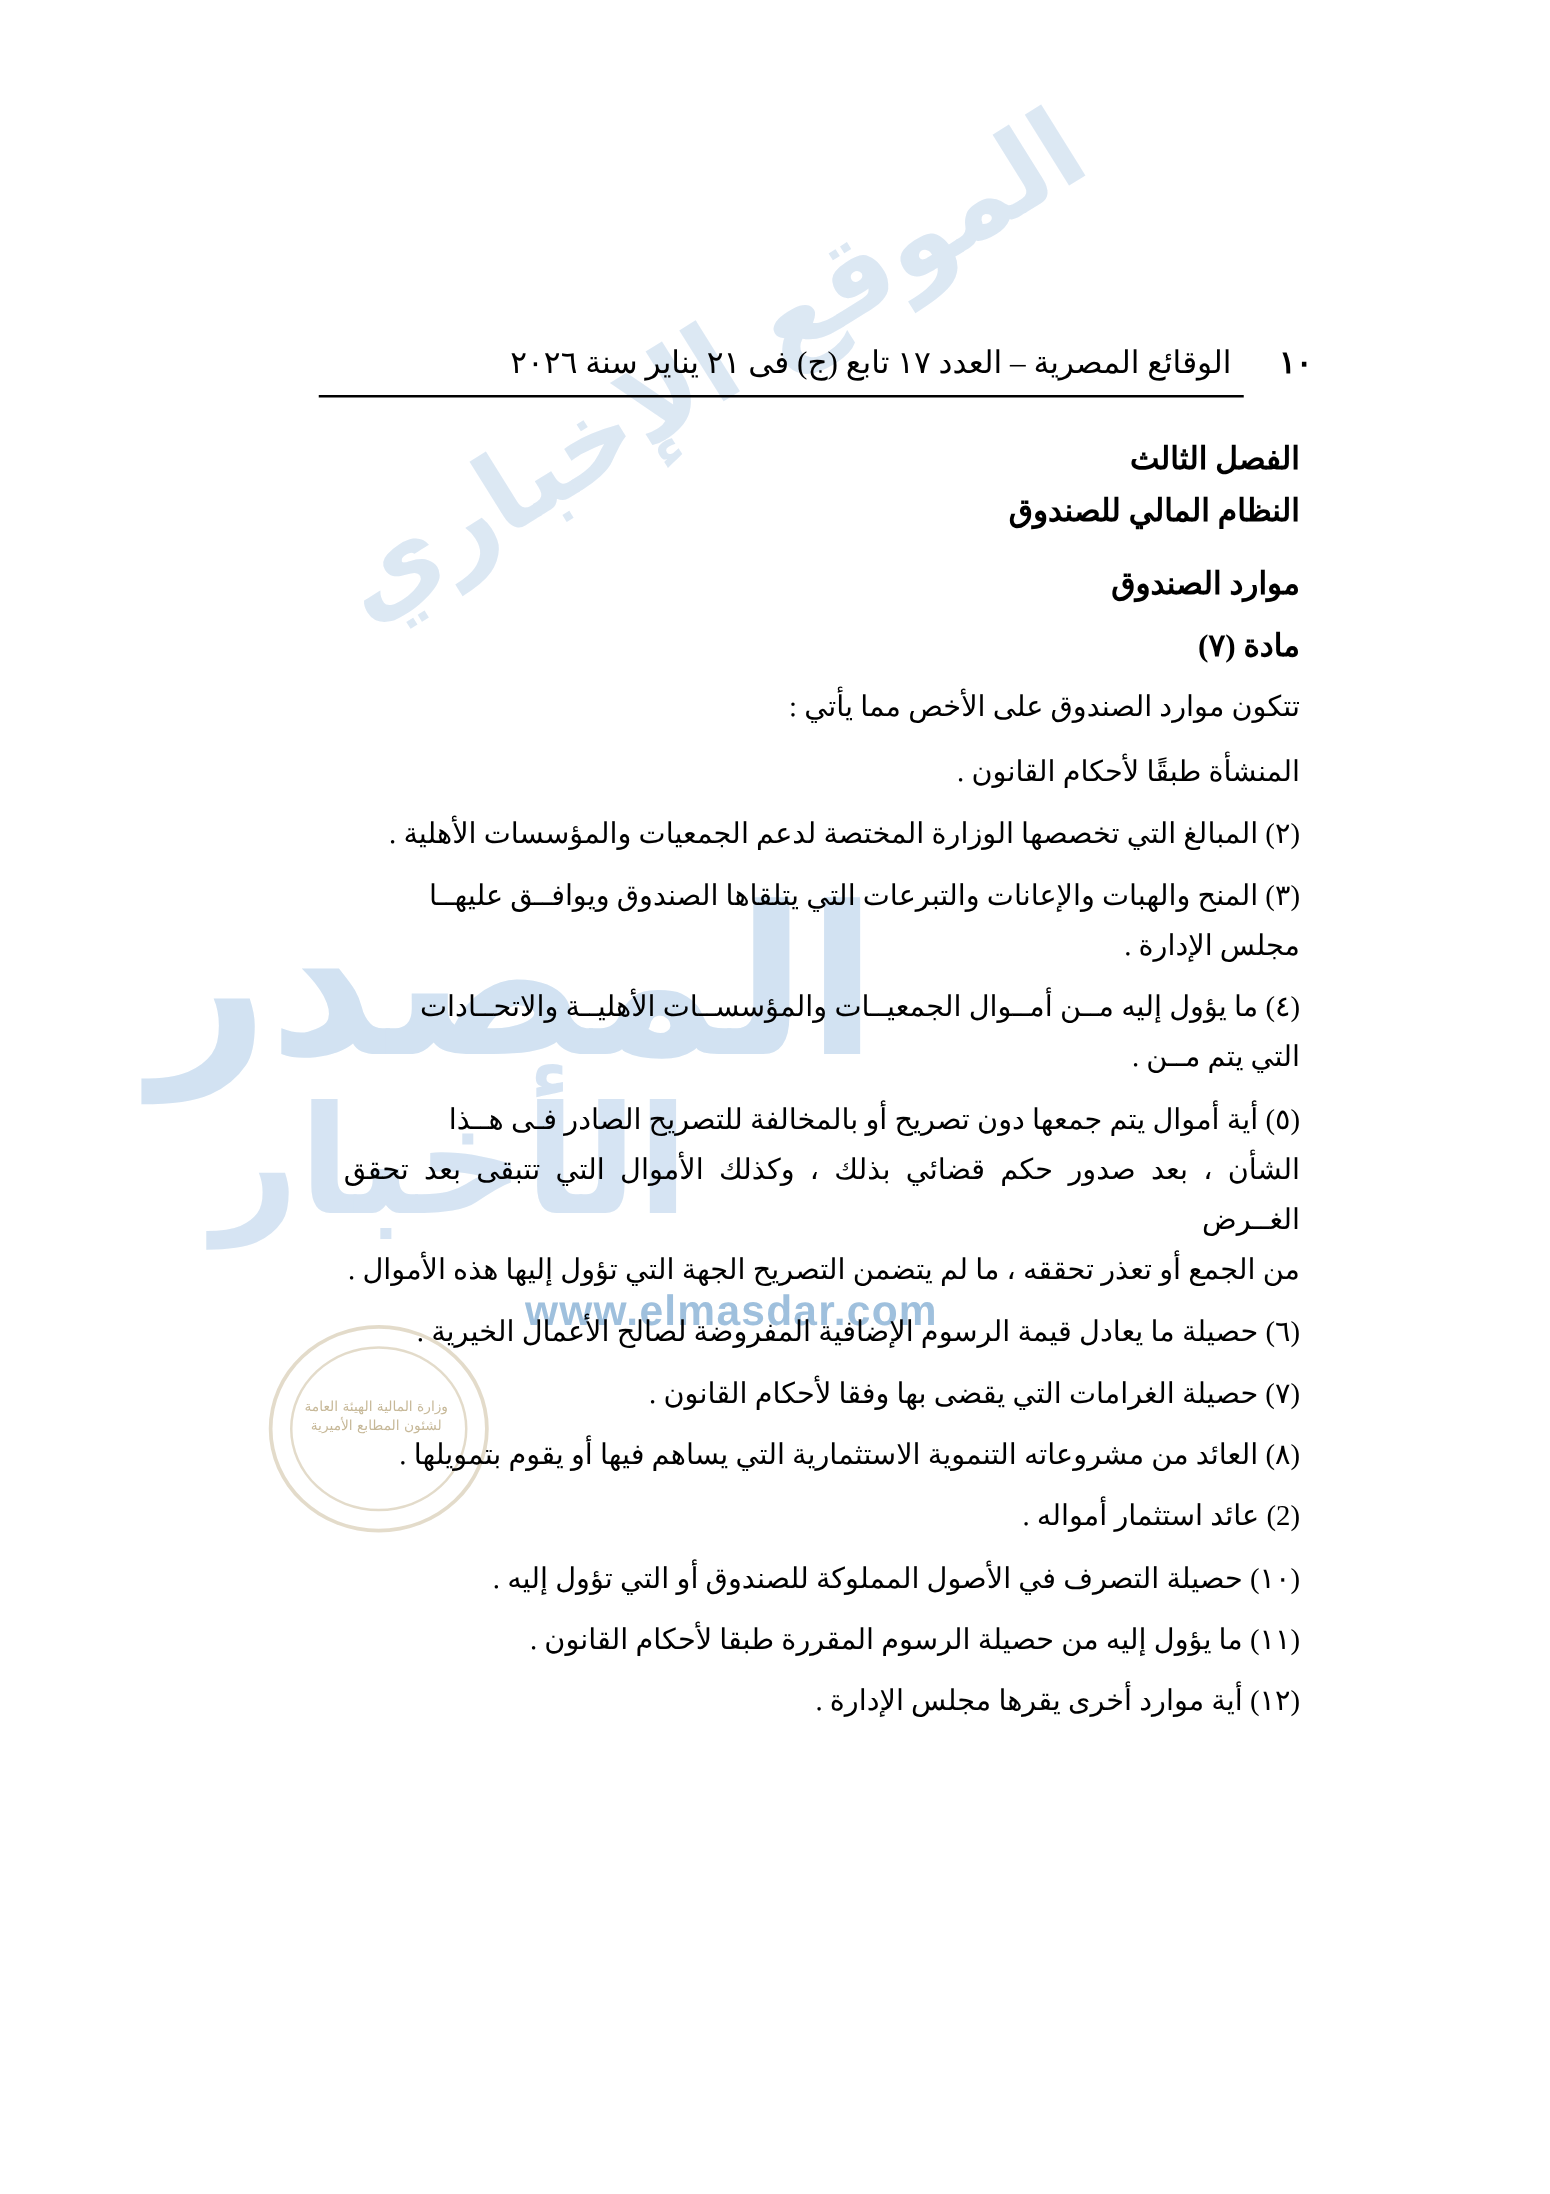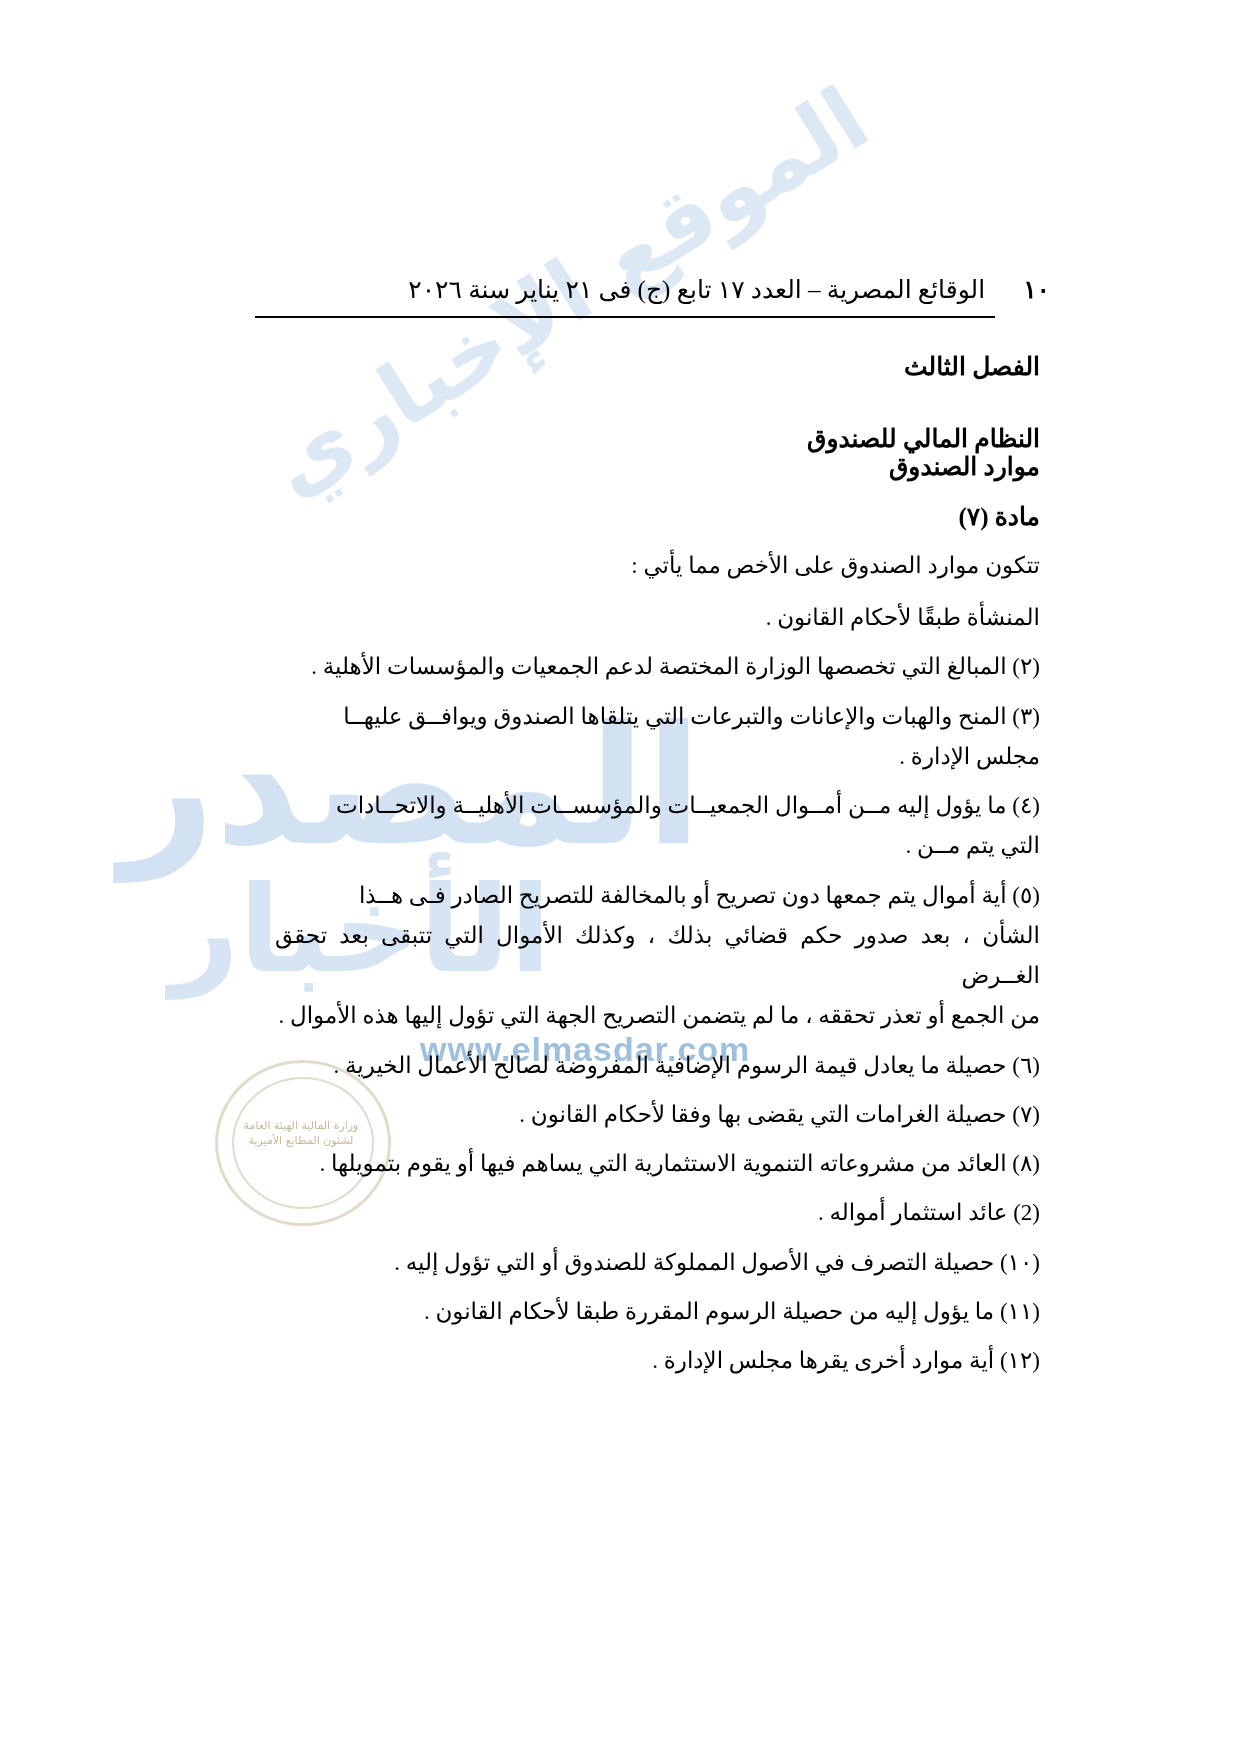--- a/index.html
+++ b/index.html
@@ -200,21 +200,21 @@
 
   <div class="content">
 
     <div class="header-row">
       <span class="page-number">١٠</span>
       <span class="header-title">الوقائع المصرية – العدد ١٧ تابع (ج) فى ٢١ يناير سنة ٢٠٢٦</span>
     </div>
     <div class="header-rule"></div>
 
     <div class="block ctr-bold" style="top:352px;">الفصل الثالث</div>
-    <div class="block ctr-bold" style="top:424px;text-align:center;">النظام المالي للصندوق</div>
+    <div class="block ctr-bold" style="top:394px;text-align:center;">النظام المالي للصندوق</div>
     <div class="block ctr-bold" style="top:452px;">موارد الصندوق</div>
     <div class="block ctr-bold" style="top:502px;">مادة (٧)</div>
 
     <div class="block intro" style="top:552px;">تتكون موارد الصندوق على الأخص مما يأتي :</div>
 
     <div class="list" style="top:598px;">
 
       <div class="item">
         <p class="cont">المنشأة طبقًا لأحكام القانون .</p>
       </div>

